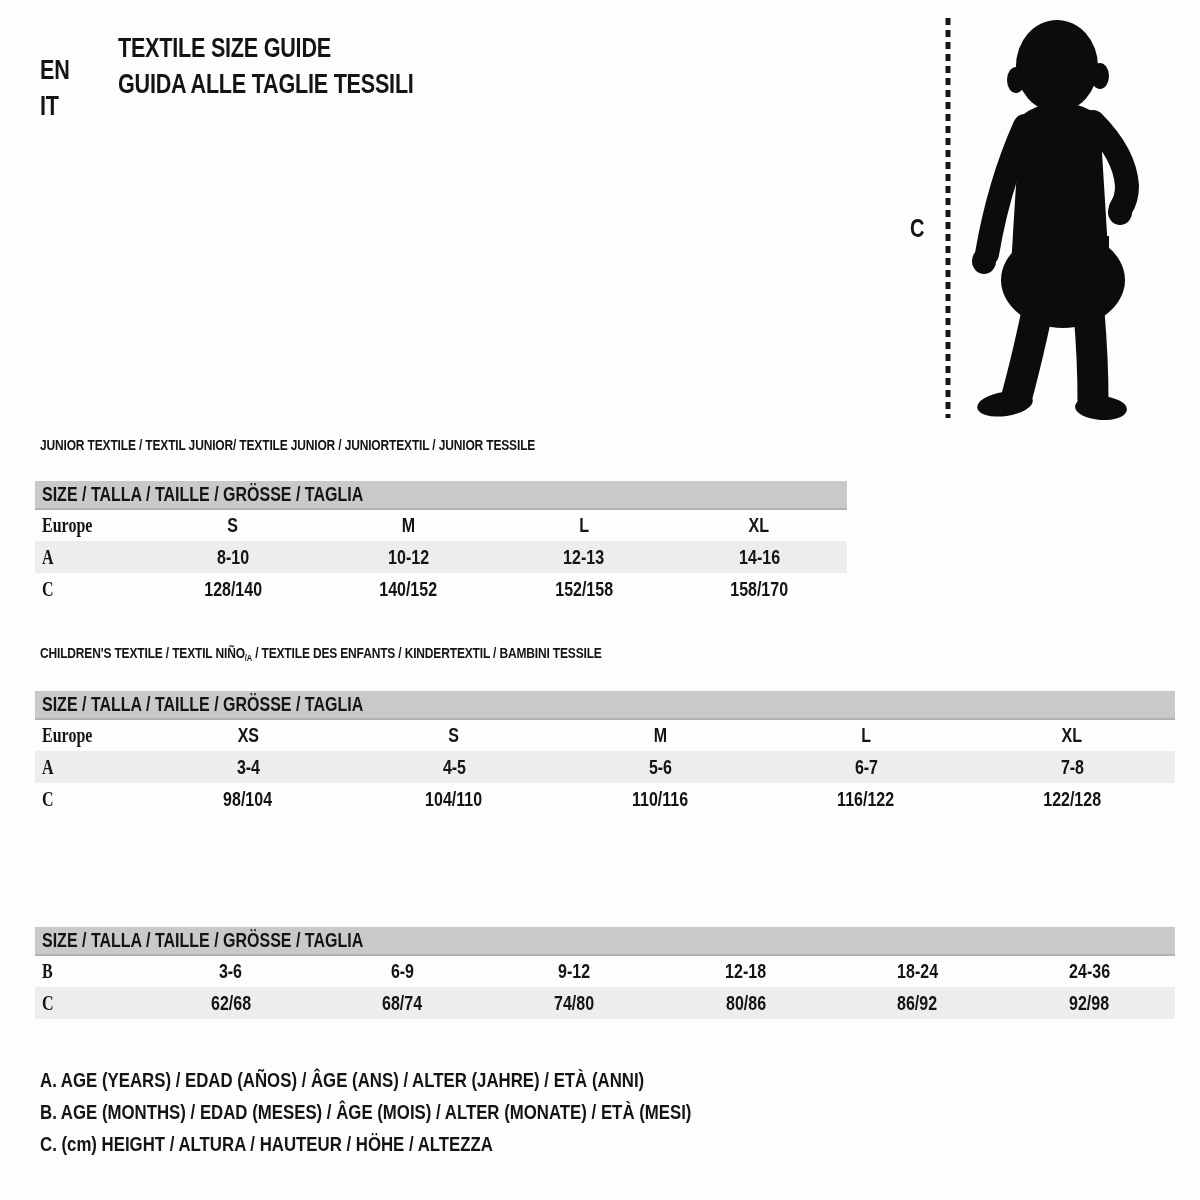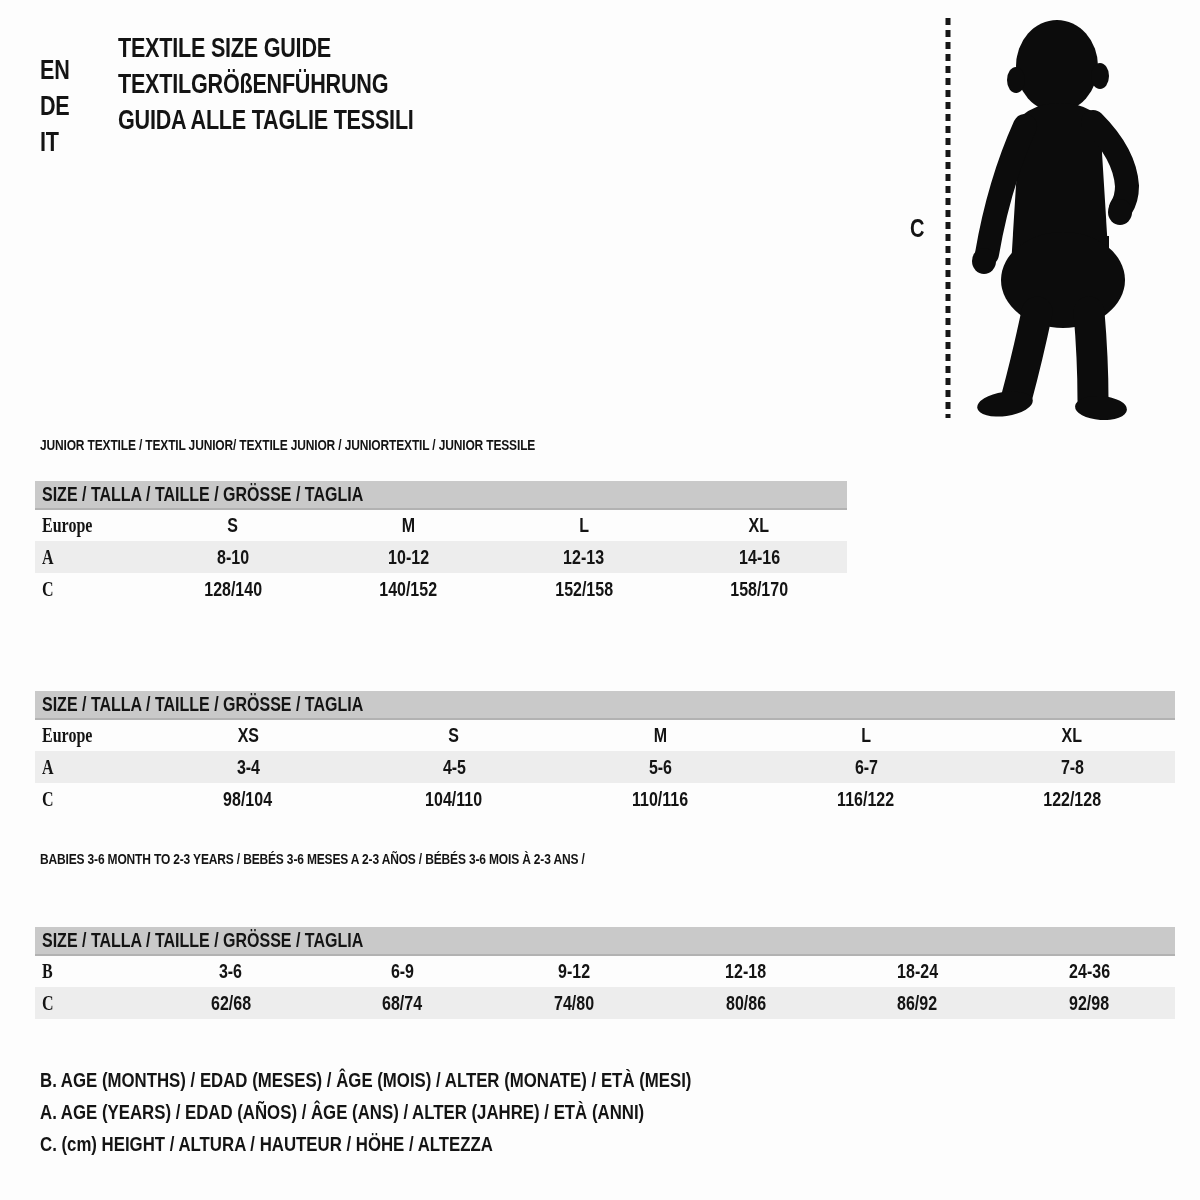--- a/index.html
+++ b/index.html
@@ -48,24 +48,20 @@
 </style>
 </head>
 <body>
 
 <div id="page">
 
   <div class="lang-block">
     <div class="lang-row">
       <span class="lang-code"><span class="cond cond-l">EN</span></span>
       <span class="cond cond-l">TEXTILE SIZE GUIDE</span>
-    </div>
-    <div class="lang-row">
-      <span class="lang-code"><span class="cond cond-l">DE</span></span>
-      <span class="cond cond-l">TEXTILGRÖßENFÜHRUNG</span>
     </div>
     <div class="lang-row">
       <span class="lang-code"><span class="cond cond-l">IT</span></span>
       <span class="cond cond-l">GUIDA ALLE TAGLIE TESSILI</span>
     </div>
   </div>
 
   <svg class="dash-line" width="8" height="400" viewBox="0 0 8 400">
     <line x1="4" y1="0" x2="4" y2="400" stroke="#161616" stroke-width="5" stroke-dasharray="7 5"></line>
   </svg>
@@ -120,20 +116,23 @@
     <tr>
       <td class="lbl"><span class="cond cond-l">C</span></td>
       <td><span class="cond cond-c">128/140</span></td>
       <td><span class="cond cond-c">140/152</span></td>
       <td><span class="cond cond-c">152/158</span></td>
       <td><span class="cond cond-c">158/170</span></td>
     </tr>
   </tbody>
     </table>
 
+  <div class="sec-title" style="top:644px">
+    <span class="cond cond-l"><span>CHILDREN'S TEXTILE / TEXTIL NIÑO</span><span class="subsc">/A</span><span> / TEXTILE DES ENFANTS / KINDERTEXTIL / BAMBINI TESSILE</span></span>
+  </div>
   <table class="size-table w1140" style="top:691px">
     <colgroup>
         <col style="width:110px">
         <col>
         <col>
         <col>
         <col>
         <col>
       </colgroup>
     <tbody>
@@ -160,23 +159,20 @@
       <td class="lbl"><span class="cond cond-l">C</span></td>
       <td><span class="cond cond-c">98/104</span></td>
       <td><span class="cond cond-c">104/110</span></td>
       <td><span class="cond cond-c">110/116</span></td>
       <td><span class="cond cond-c">116/122</span></td>
       <td><span class="cond cond-c">122/128</span></td>
     </tr>
   </tbody>
     </table>
 
-  <div class="sec-title" style="top:850px">
-    <span class="cond cond-l">BABIES 3-6 MONTH TO 2-3 YEARS / BEBÉS 3-6 MESES A 2-3 AÑOS / BÉBÉS 3-6 MOIS À 2-3 ANS /</span>
-  </div>
   <table class="size-table w1140" style="top:927px">
     <colgroup>
         <col style="width:110px">
         <col>
         <col>
         <col>
         <col>
         <col>
         <col>
       </colgroup>
@@ -199,18 +195,18 @@
       <td><span class="cond cond-c">68/74</span></td>
       <td><span class="cond cond-c">74/80</span></td>
       <td><span class="cond cond-c">80/86</span></td>
       <td><span class="cond cond-c">86/92</span></td>
       <td><span class="cond cond-c">92/98</span></td>
     </tr>
   </tbody>
     </table>
 
   <div class="legend">
+    <div class="legend-line"><span class="cond cond-l">A. AGE (YEARS) / EDAD (AÑOS) / ÂGE (ANS) / ALTER (JAHRE) / ETÀ (ANNI)</span></div>
     <div class="legend-line"><span class="cond cond-l">B. AGE (MONTHS) / EDAD (MESES) / ÂGE (MOIS) / ALTER (MONATE) / ETÀ (MESI)</span></div>
-    <div class="legend-line"><span class="cond cond-l">A. AGE (YEARS) / EDAD (AÑOS) / ÂGE (ANS) / ALTER (JAHRE) / ETÀ (ANNI)</span></div>
     <div class="legend-line"><span class="cond cond-l">C. (cm) HEIGHT / ALTURA / HAUTEUR / HÖHE / ALTEZZA</span></div>
   </div>
 
 </div>
 
 </body></html>

